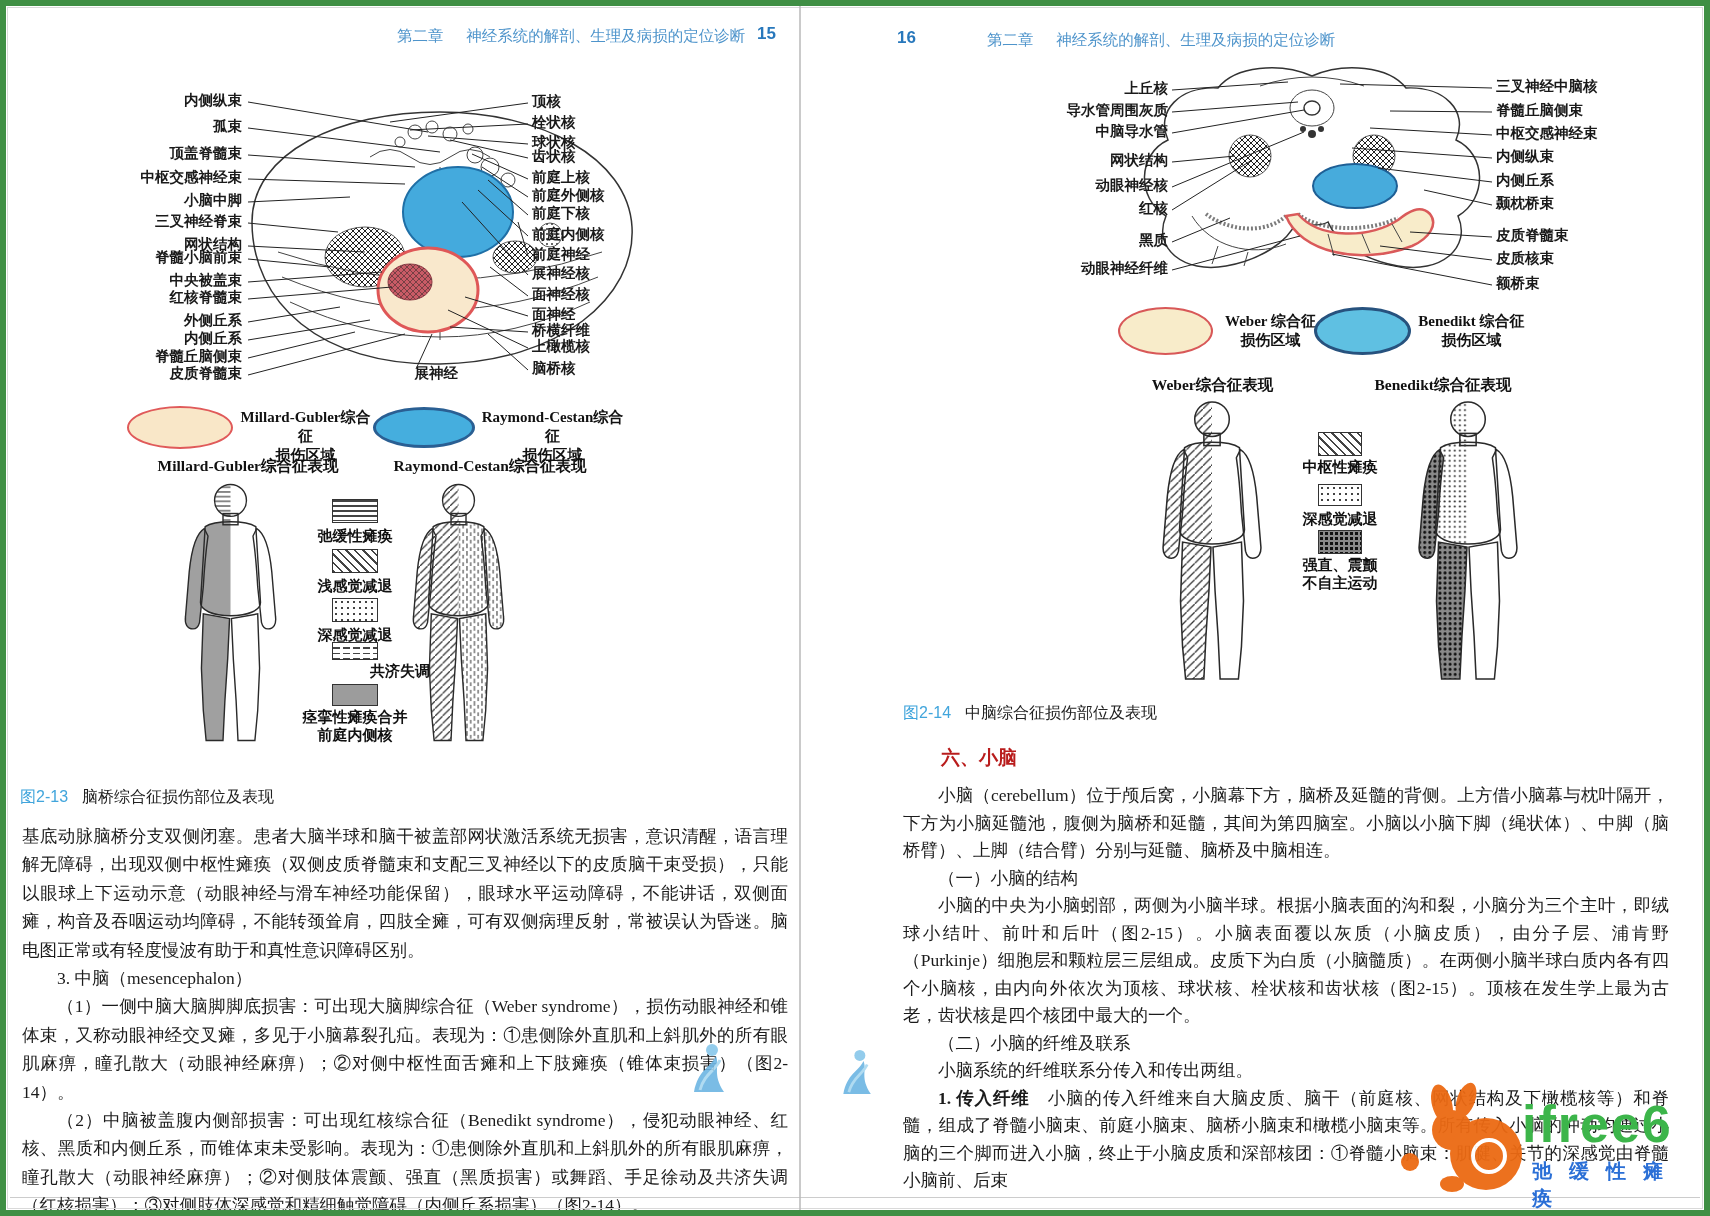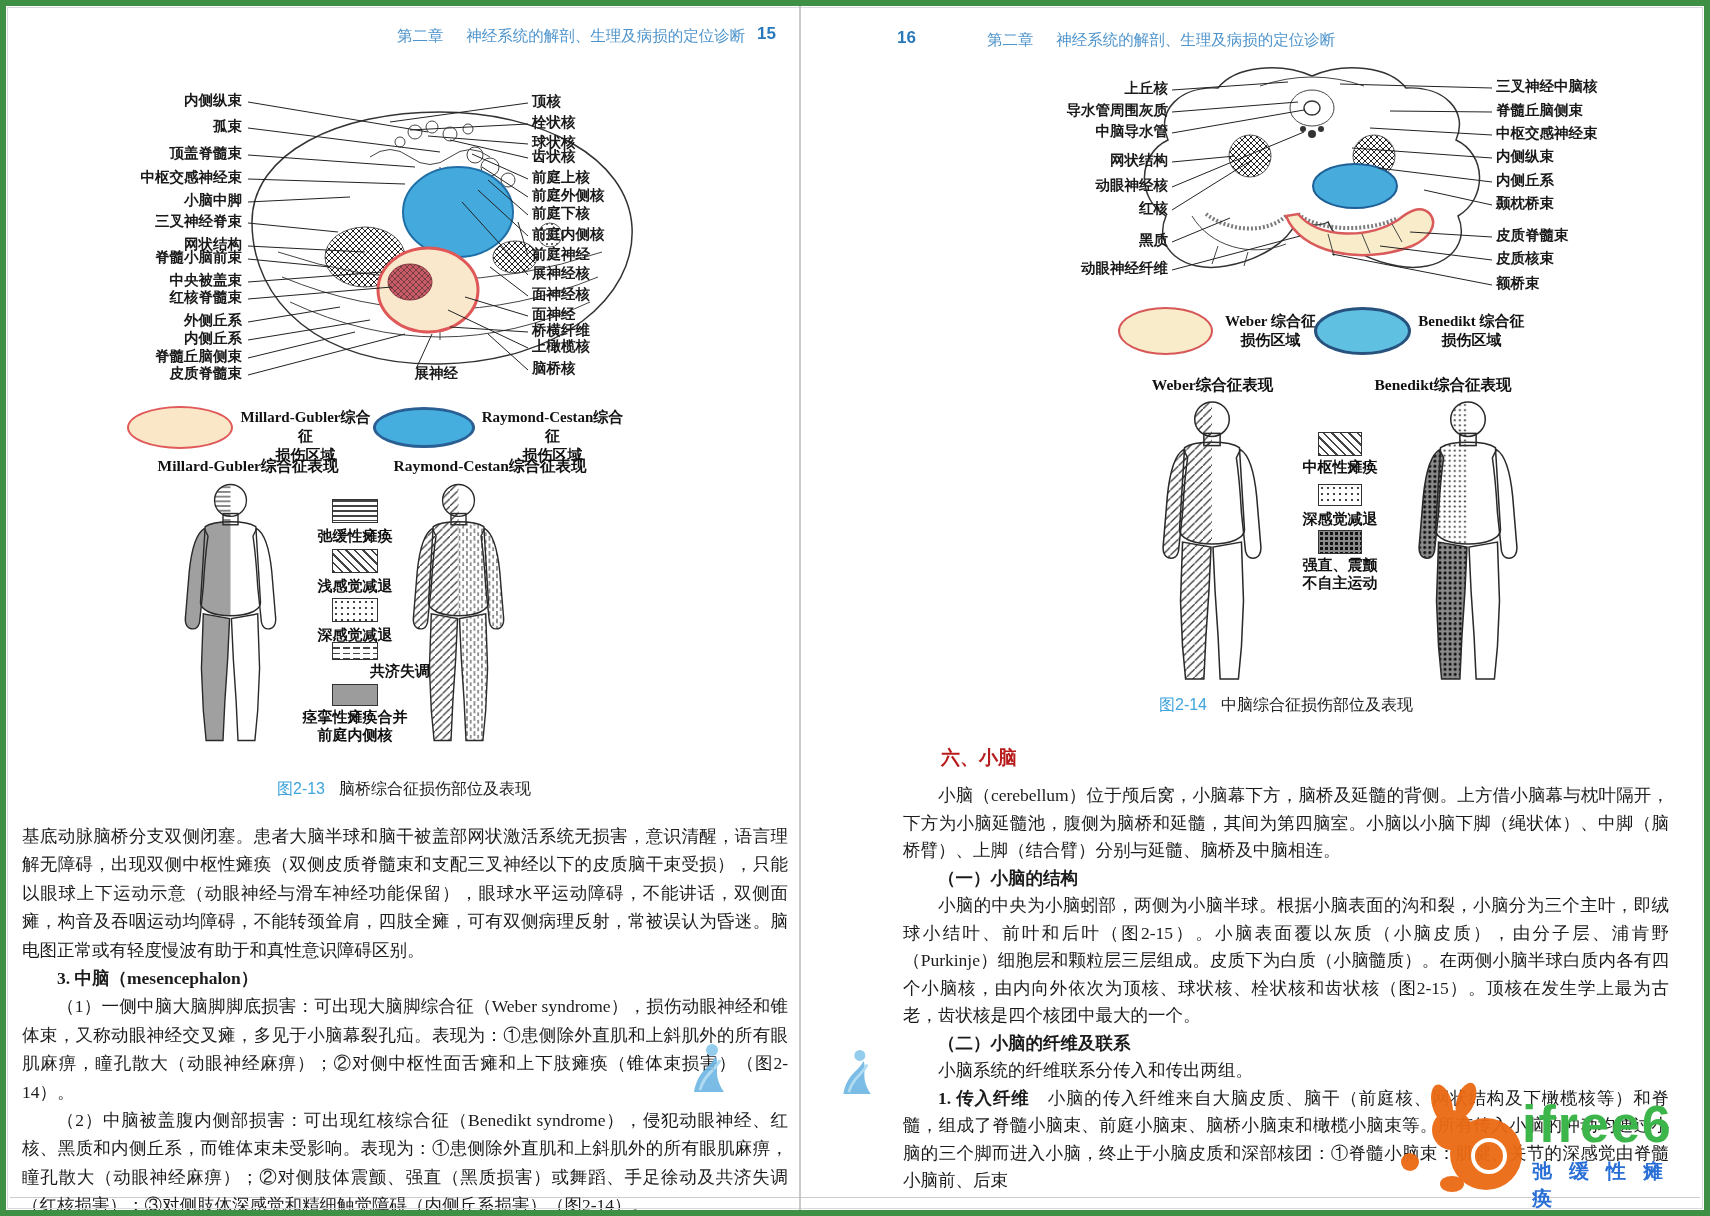--- a/index.html
+++ b/index.html
@@ -27,27 +27,27 @@
   .lg-box{position:absolute;width:46px;height:24px;border:1.2px solid #333;box-sizing:border-box;background:#fff;}
   .lg-lab{position:absolute;width:150px;text-align:center;font-weight:700;font-size:15px;color:#111;line-height:18px;}
   .pat-hlines{background-image:repeating-linear-gradient(180deg,#444 0 1.5px,transparent 1.5px 5px);}
   .pat-diag{background-image:repeating-linear-gradient(45deg,#444 0 1.5px,transparent 1.5px 6px);}
   .pat-dots{background-image:radial-gradient(#444 1px,transparent 1.4px);background-size:6px 6px;}
   .pat-dash{background-image:repeating-linear-gradient(90deg,rgba(255,255,255,0) 0 7px,#fff 7px 10px),
             repeating-linear-gradient(180deg,transparent 0 4px,#444 4px 5.5px);}
   .pat-gray{background:#9c9c9c;}
   .pat-dense{background-color:#8a8a8a;background-image:radial-gradient(#111 1.5px,transparent 1.9px);background-size:5px 5px;}
   
-  .caption{position:absolute;text-align:center;font-family:"Liberation Sans","DejaVu Sans",sans-serif;font-size:16px;color:#222;}
+  .caption{position:absolute;font-family:"Liberation Sans","DejaVu Sans",sans-serif;font-size:16px;color:#222;margin-top:8px;}
   .fig-no{color:#41a5dc;margin-right:14px;}
   
   .body-text{position:absolute;font-size:17.5px;color:#1b1b1b;text-align:justify;}
   .body-text p{margin:0;text-indent:2em;}
   .body-text p.noindent{text-indent:0;}
-  .bt-h{font-weight:700;}
+  .bt-h{font-weight:400;}
   .sec-h{font-family:"Liberation Sans","DejaVu Sans",sans-serif;font-weight:700;color:#b91c1c;text-indent:2em;}
   
   .wm-brand{position:absolute;font-family:"Liberation Sans","DejaVu Sans",sans-serif;font-weight:800;font-size:52px;letter-spacing:2px;color:#3cb54a;z-index:55;}
   .wm-sub{position:absolute;font-family:"Liberation Sans","DejaVu Sans",sans-serif;font-weight:700;font-size:20px;letter-spacing:17px;color:#2a6fd6;z-index:55;}
 </style>
 </head>
 <body>
 
 <div class="frame">
   <div class="inner-rule"></div>

